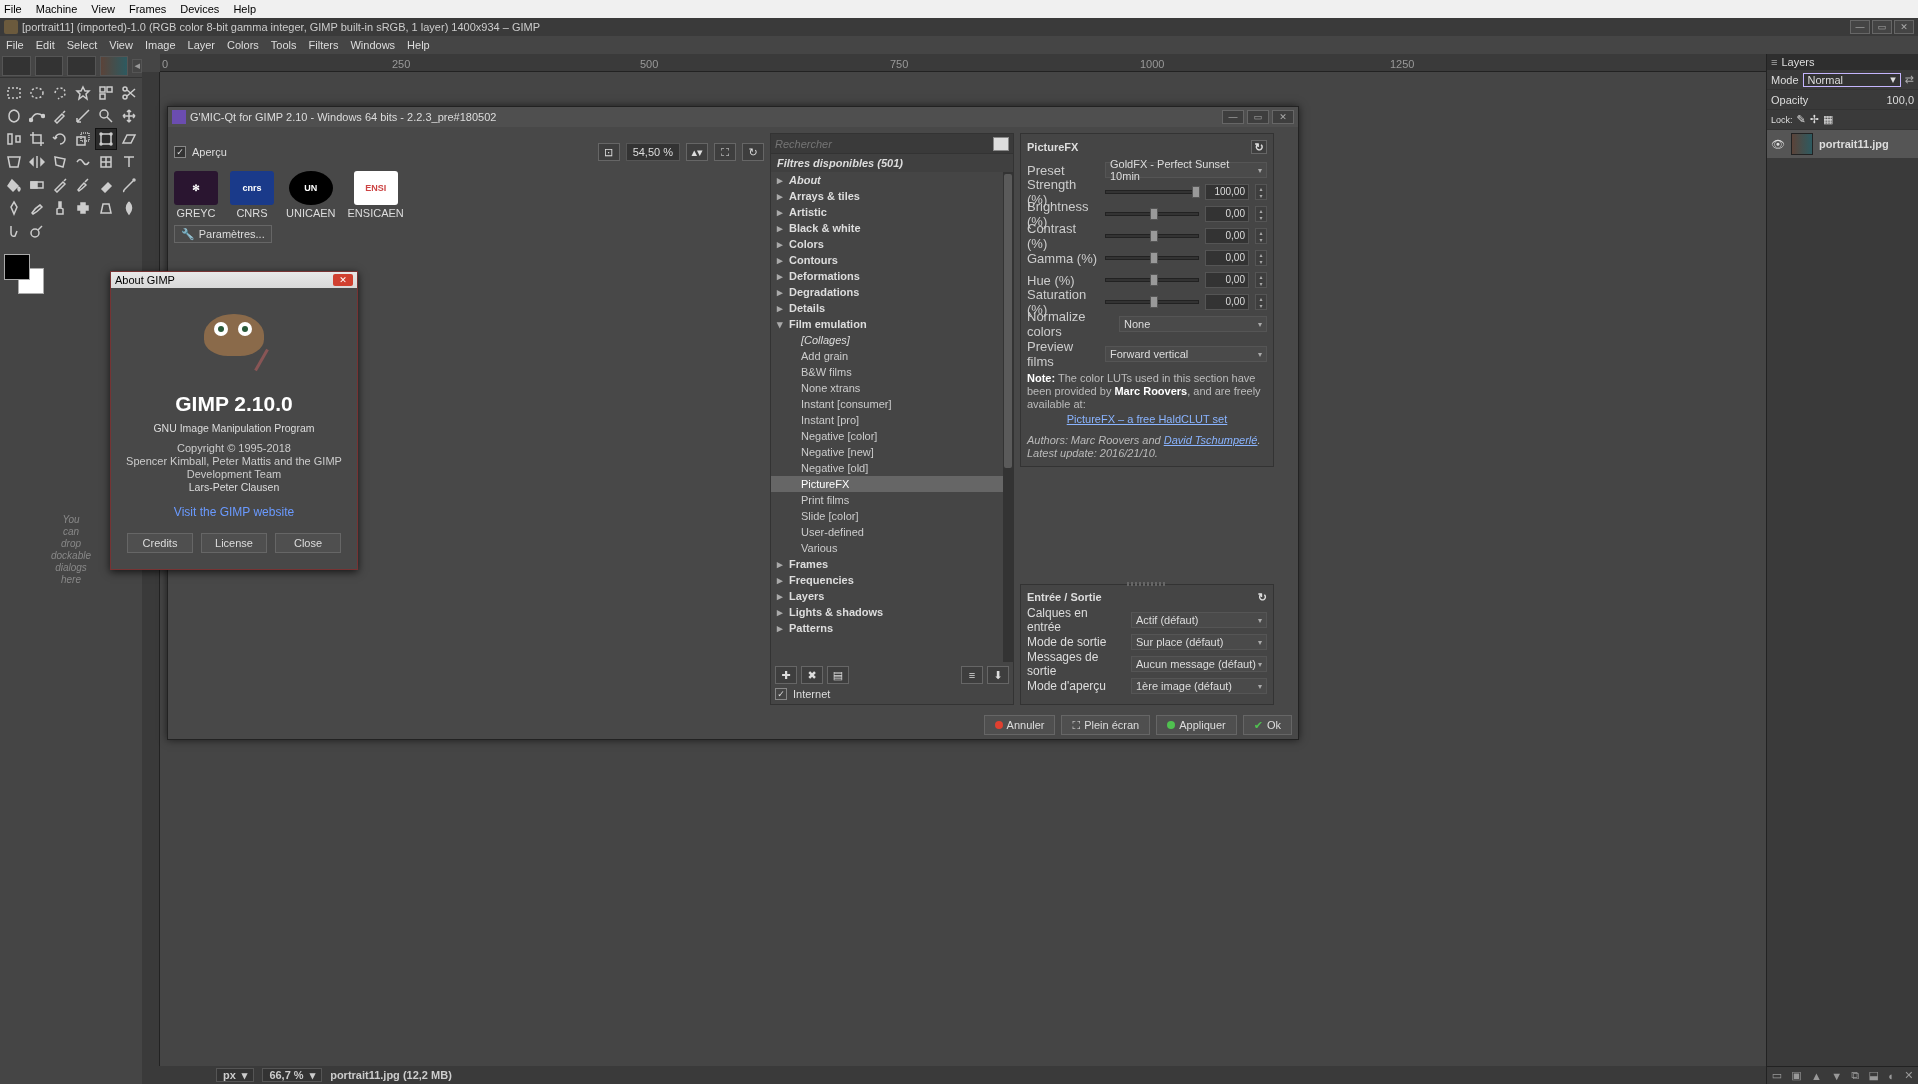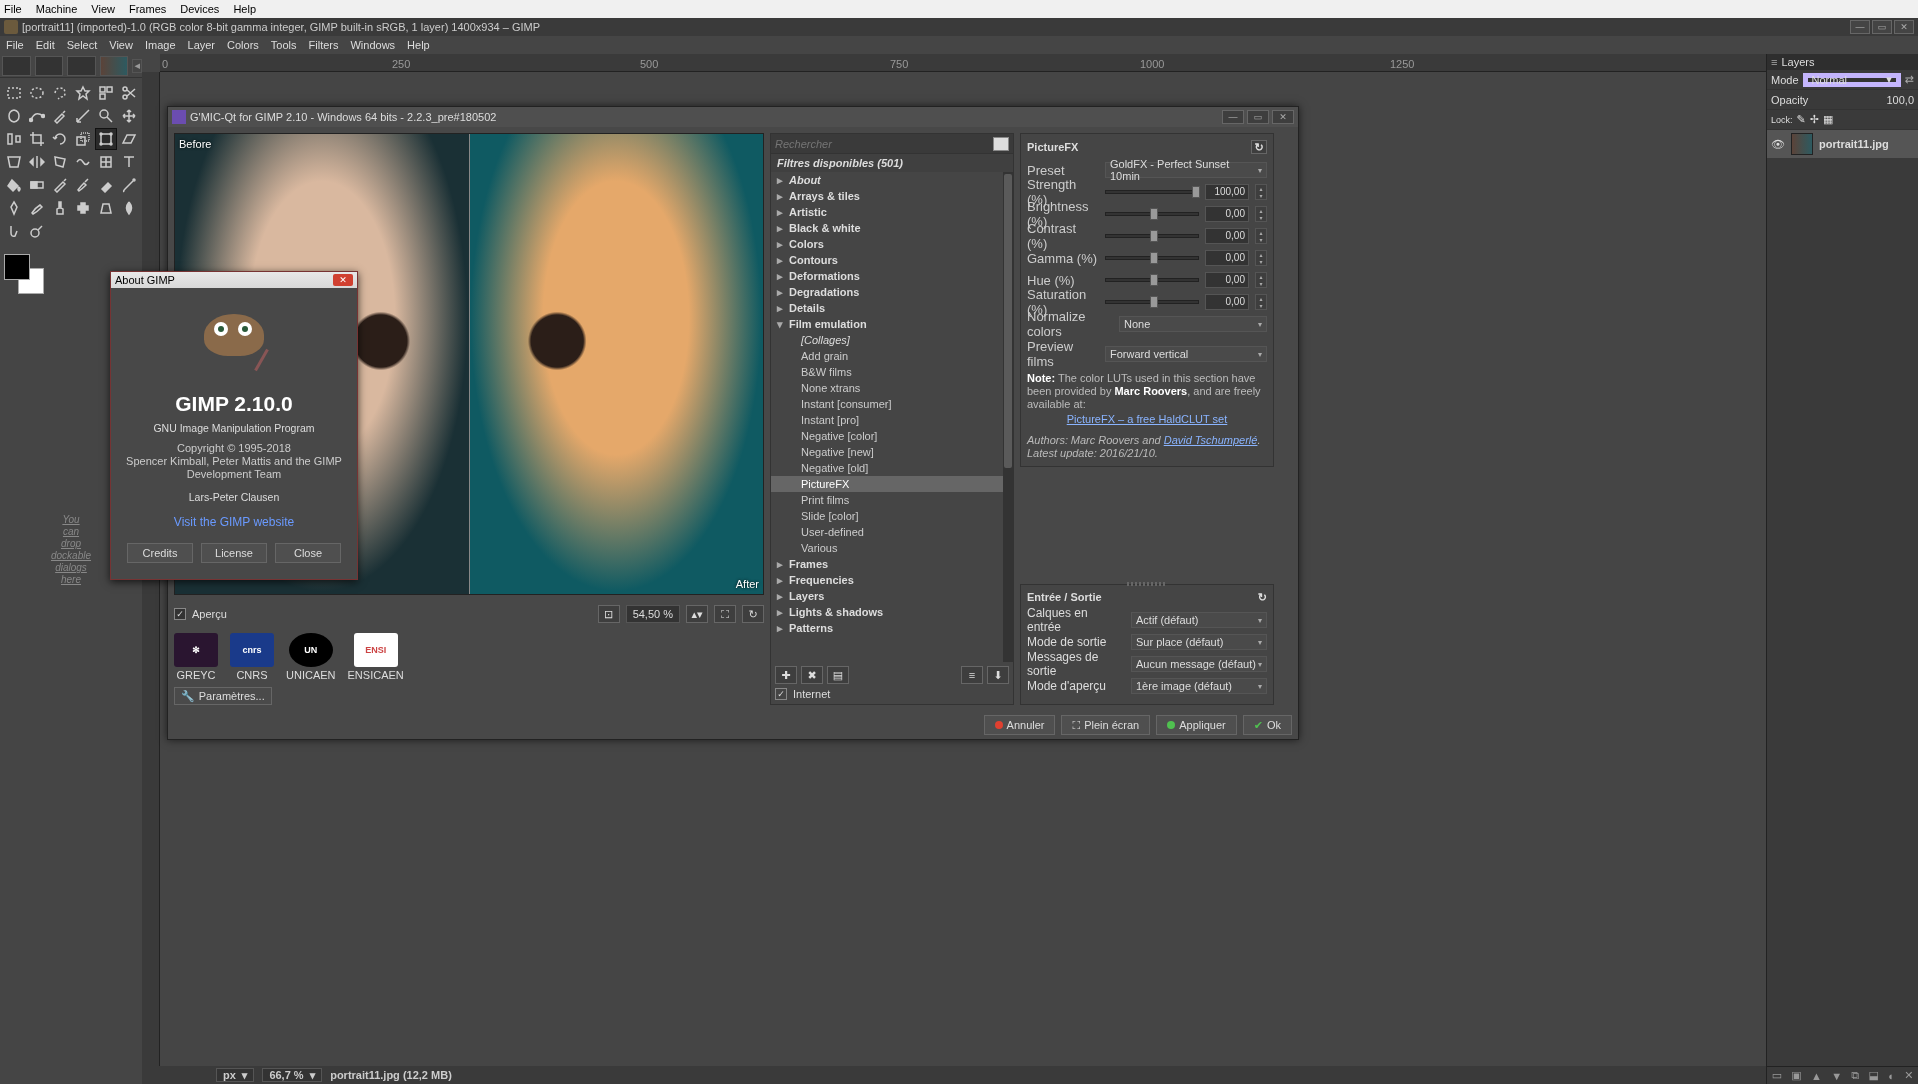--- a/index.html
+++ b/index.html
@@ -26,36 +26,36 @@
 .tool-tabs { height: 24px; display: flex; align-items: center; padding-left: 2px; gap: 4px; border-bottom: 1px solid #333; }
 .tool-tab { width: 44px; height: 20px; background: #333; border: 1px solid #555; }
 .tool-thumb { width: 44px; height: 20px; background: linear-gradient(90deg,#5b4339,#2d5a60); border:1px solid #555; }
 .tool-grid { display: grid; grid-template-columns: repeat(6, 22px); gap: 1px; padding: 4px 3px; }
 .tool { width: 22px; height: 22px; display: flex; align-items: center; justify-content: center; color: #ccc; font-size: 14px; }
 .tool.active { background: #2a2a2a; border: 1px solid #111; }
 .tool svg { width: 16px; height: 16px; stroke: #ccc; fill: none; stroke-width: 1.5; }
 .fg-bg { margin: 8px 0 0 4px; position: relative; width: 40px; height: 40px; }
 .fg-bg .fg { position: absolute; left: 0; top: 0; width: 26px; height: 26px; background: #000; border: 1px solid #aaa; }
 .fg-bg .bg { position: absolute; right: 0; bottom: 0; width: 26px; height: 26px; background: #fff; border: 1px solid #aaa; }
-.dock-hint { color: #888; font-size: 10px; text-align: center; font-style: italic; line-height: 12px; margin-top: 220px; text-decoration: underline; }
+.dock-hint { color: #888; font-size: 10px; text-align: center; font-style: italic; line-height: 12px; margin-top: 220px; }
 
 
 .canvas-wrap { flex: 1; background: #454545; position: relative; }
 .ruler-h { position: absolute; left: 18px; right: 0; top: 0; height: 18px; background: #3a3a3a; border-bottom: 1px solid #222; color:#999; font-size:9px; display:flex; align-items:flex-end; overflow:hidden; }
 .ruler-h span { position:absolute; bottom:1px; }
 .ruler-v { position: absolute; left: 0; top: 18px; bottom: 18px; width: 18px; background: #3a3a3a; border-right: 1px solid #222; }
 .canvas-bg { position: absolute; left: 18px; top: 18px; right: 0; bottom: 18px; background: #454545; }
 .status-bar { position: absolute; left: 0; right: 0; bottom: 0; height: 18px; background: #3a3a3a; display: flex; align-items: center; gap: 8px; padding: 0 6px; color: #ccc; font-size: 10px; font-weight: bold; }
 .status-bar .sel { background:#333; border:1px solid #555; padding:0 6px; height:14px; display:flex; align-items:center; }
 
 
 .layers-panel { width: 152px; background: #3a3a3a; border-left: 1px solid #222; display: flex; flex-direction: column; }
 .layers-panel .ptab { height: 16px; background: #2e2e2e; display: flex; align-items: center; padding: 0 4px; gap: 4px; }
 .layers-panel .row { height: 20px; display:flex; align-items:center; padding: 0 4px; gap:4px; border-bottom:1px solid #333; }
-.layers-panel .sel { background:#333; border:5px solid #c4b5fd; padding:0 4px; height:14px; flex:1; display:flex; align-items:center; justify-content:space-between; }
+.layers-panel .sel { background:#333; border:1px solid #c4b5fd; padding:0 4px; height:14px; flex:1; display:flex; align-items:center; justify-content:space-between; }
 .layers-panel .layer-row { display:flex; align-items:center; gap:6px; padding:3px 4px; background:#555; }
 .layers-panel .layer-thumb { width:22px; height:22px; background: linear-gradient(90deg,#5b4339,#2d5a60); border:1px solid #222; }
 .layers-panel .eye { width:14px; }
 .layers-panel .bottom-icons { margin-top:auto; height:18px; display:flex; align-items:center; justify-content:space-around; border-top:1px solid #222; color:#999; }
 
 
 .gmic { position: absolute; left: 167px; top: 106px; width: 1132px; height: 634px; background: #484848; border: 1px solid #222; box-shadow: 0 0 8px rgba(0,0,0,0.6); display:flex; flex-direction:column; }
 .gmic-title { height: 20px; background: #4f4f4f; color: #ddd; display: flex; align-items: center; padding: 0 4px; font-size: 11px; }
 .gmic-title .ticon { width:14px; height:14px; background:#6b4db0; margin-right:4px; }
 .gmic-title .spacer { flex:1; }
@@ -137,21 +137,21 @@
 .about-body { padding: 10px 8px 8px; text-align:center; color:#ddd; }
 .about-logo { width:80px; height:70px; margin:10px auto 14px; position:relative; }
 .about-logo .head { width:60px; height:42px; background:#8a6a4a; border-radius:50% 50% 40% 40%; position:absolute; left:10px; top:6px; }
 .about-logo .eyeL,.about-logo .eyeR { width:14px; height:14px; background:#fff; border-radius:50%; position:absolute; top:14px; }
 .about-logo .eyeL { left:20px; } .about-logo .eyeR { left:44px; }
 .about-logo .eyeL::after,.about-logo .eyeR::after { content:''; position:absolute; width:6px; height:6px; background:#2a5a3a; border-radius:50%; left:4px; top:4px; }
 .about-logo .brush { position:absolute; right:-6px; bottom:0; width:30px; height:30px; }
 .about-logo .brush::before { content:''; position:absolute; width:3px; height:24px; background:#855; transform:rotate(30deg); left:10px; }
 .about-name { font-size:21px; font-weight:bold; color:#fff; margin-bottom:6px; }
 .about-sub { font-size:10.5px; margin-bottom:8px; }
-.about-copy { font-size:10px; color:#ccc; line-height:13px; margin-bottom:10px; }
+.about-copy { font-size:10px; color:#ccc; line-height:13px; }
 .about-person { font-size:10.5px; margin-bottom:12px; }
 .about-link { font-size:12px; color:#6a9aff; margin-bottom:14px; display:block; }
 .about-btns { display:flex; gap:8px; justify-content:center; padding:0 8px 8px; }
 .about-btns button { flex:1; height:20px; background:#4f4f4f; border:1px solid #666; color:#ddd; font-size:11px; }
 
 </style>
 </head>
 <body>
 
 <div class="os-menu">
@@ -492,27 +492,20 @@
     <div class="ticon"></div>
     <span>G'MIC-Qt for GIMP 2.10 - Windows 64 bits - 2.2.3_pre#180502</span>
     <div class="spacer"></div>
     <div class="wbtn">—</div>
     <div class="wbtn">▭</div>
     <div class="wbtn">✕</div>
   </div>
   <div class="gmic-body">
 
     <div class="preview-col">
-      <div class="preview-img">
-        <div class="split-l"></div>
-          <div class="split-r"></div>
-          <div class="vline"></div>
-        <div class="before-lbl">Before</div>
-        <div class="after-lbl">After</div>
-      </div>
       <div class="preview-ctrl">
         <span class="chk">✓</span>
         <span>Aperçu</span>
         <div class="spacer"></div>
         <div class="mini">⊡</div>
         <div class="zoom">54,50 %</div>
         <div class="mini">▴▾</div>
         <div class="mini">⛶</div>
         <div class="mini">↻</div>
       </div>

